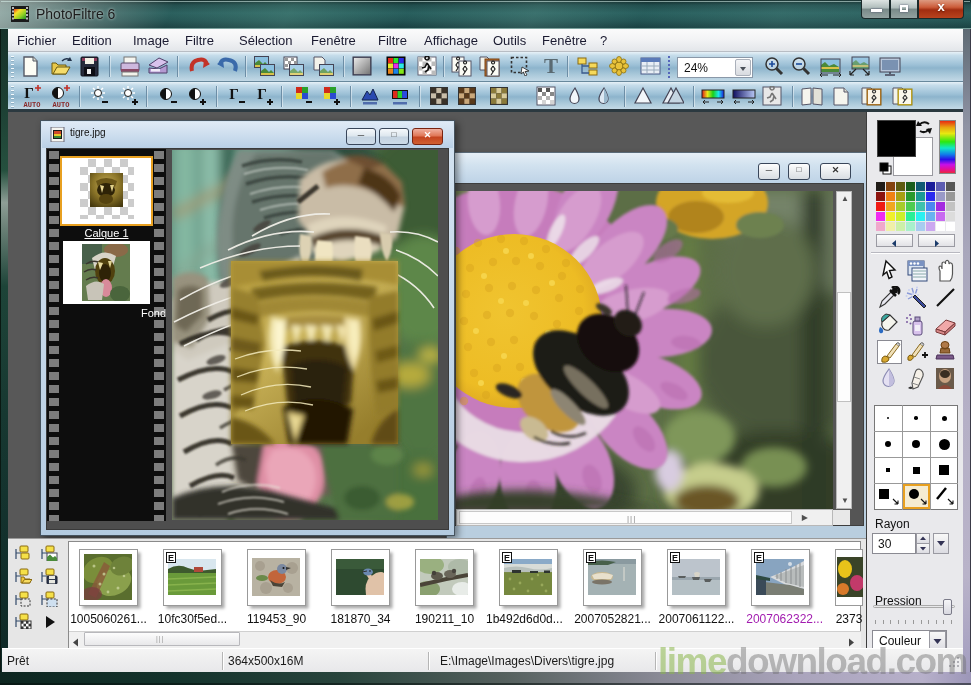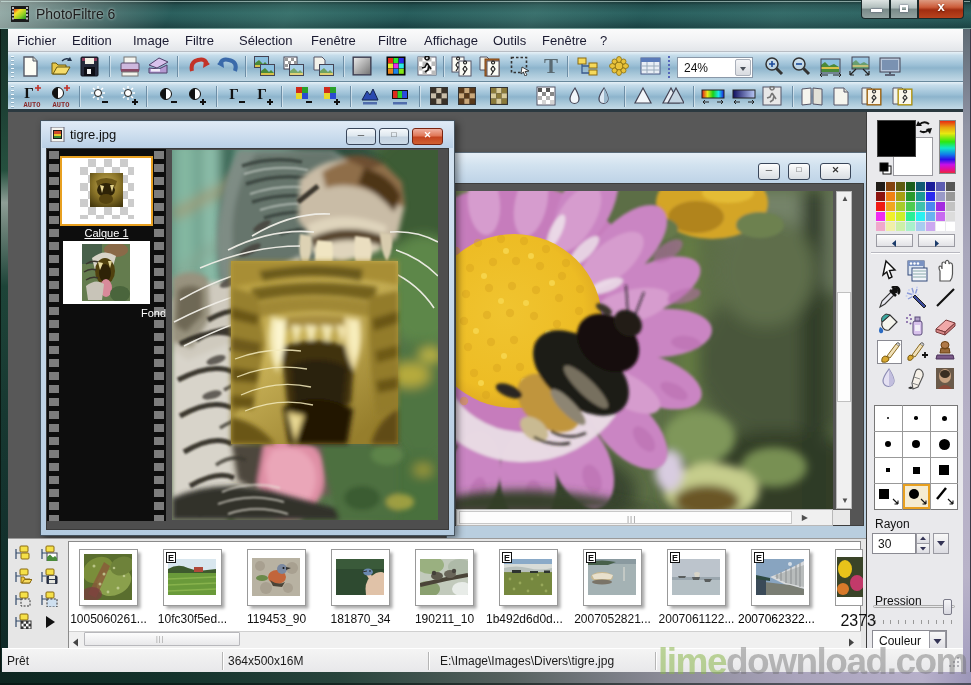--- a/index.html
+++ b/index.html
@@ -46,21 +46,21 @@
 
 #fwin{left:446px;top:152px;width:423px;height:388px;background:#b9cedf;border:1px solid #5a6a78;box-shadow:2px 3px 6px rgba(0,0,0,.4)}
 #fwin .ftitle{position:absolute;left:1px;top:0;right:1px;height:30px;background:linear-gradient(180deg,#e6eff7 0%,#d2e2ef 40%,#bed3e6 100%)}
 #fwin .fclient{position:absolute;left:4px;top:30px;right:4px;bottom:13px;background:#555;border:1px solid #3e3e3e}
 #fimg{position:absolute;left:9px;top:38px;width:377px;height:318px}
 #fvsb{position:absolute;right:16px;top:38px;width:16px;height:318px;background:#f0f0f0;border:1px solid #b8b8b8}
 #fhsb{position:absolute;left:9px;bottom:13px;width:377px;height:17px;background:#f0f0f0;border:1px solid #b8b8b8}
 .sbarrow{position:absolute;font-size:8px;color:#505050;line-height:8px}
 #twin{left:40px;top:120px;width:415px;height:416px;background:linear-gradient(180deg,#d5e4f2,#b4cbe0);border:1px solid #46535e;box-shadow:3px 3px 7px rgba(0,0,0,.45)}
 #twin .ttitle{position:absolute;left:1px;top:1px;right:1px;height:26px;background:linear-gradient(180deg,#dfeaf6 0%,#cfdfef 45%,#b9d0e6 100%)}
-#twin .tictext{position:absolute;left:29px;top:6px;font-size:13px;color:#101010}
+#twin .tictext{position:absolute;left:29px;top:6px;font-size:10px;color:#101010}
 #twin .tclient{position:absolute;left:5px;top:27px;right:5px;bottom:5px;background:#4e4e4e;border:1px solid #3a3a3a}
 .cbtn{position:absolute;height:17px;border-radius:3px;border:1px solid #39465a}
 .cbtn .g{position:absolute;left:0;right:0;top:1px;text-align:center;font-size:9px;font-weight:bold;color:#333}
 #film{position:absolute;left:6px;top:28px;width:119px;height:372px;background:#0d0d0d}
 .sprk{position:absolute;top:0;width:10px;height:372px;background:repeating-linear-gradient(180deg,#0d0d0d 0,#0d0d0d 2px,#7d7d7d 2px,#7d7d7d 10px,#0d0d0d 10px,#0d0d0d 13px)}
 #timg{position:absolute;left:131px;top:29px;width:266px;height:370px}
 
 #rpanel{left:866px;top:112px;width:97px;height:536px;background:#e9e9ec;border-left:1px solid #3c3c3c}
 
 #browser{left:8px;top:538px;width:858px;height:110px;background:#e6e6e6;border-top:1px solid #9a9a9a}
@@ -1506,29 +1506,29 @@
         <path d="M48 2 L48 30 L30 26 L14 18 Q30 12 48 2 Z" fill="#d8dadc"></path>
         <path d="M48 6 L18 17 L30 24 L48 28 Z" fill="#b8bcbc"></path>
         <g stroke="#8a8e90" stroke-width="1">
           <path d="M44 4 L44 28 M40 6 L40 26 M35 8 L35 25 M30 10 L30 24 M25 13 L25 22 M21 15 L21 20"></path>
         </g>
         <path d="M0 22 L34 26 L48 30 L48 36 L0 36 Z" fill="#7a7e74"></path>
         <path d="M0 18 L10 20 L10 36 L0 36 Z" fill="#3a4a58"></path>
         <path d="M0 16 L14 19 L14 22 L0 20 Z" fill="#2e4a42"></path>
       </svg></div>
     <div style="position:absolute;left:746px;top:13px;width:10px;height:11px;background:#fff;border:1px solid #111;font-size:9px;font-weight:bold;color:#111;text-align:center;line-height:11px">E</div>
-    <div style="position:absolute;left:730px;top:73px;width:85px;text-align:left;font-size:12px;color:#000000;white-space:nowrap;overflow:hidden">2007062322...</div>
+    <div style="position:absolute;left:730px;top:73px;width:85px;text-align:right;font-size:12px;color:#a21caf;white-space:nowrap;overflow:hidden">2007062322...</div>
     <div style="position:absolute;left:827px;top:10px;width:28px;height:57px;background:#fff;border:1px solid #999;"></div>
     <div style="position:absolute;left:829px;top:18px;width:26px;height:40px"><svg width="26" height="40">
         <rect width="26" height="40" fill="#3a4428"></rect>
         <ellipse cx="8" cy="12" rx="7" ry="9" fill="#e8c21a"></ellipse>
         <ellipse cx="20" cy="26" rx="7" ry="8" fill="#c23a6a"></ellipse>
         <ellipse cx="6" cy="32" rx="6" ry="6" fill="#d87a2a"></ellipse>
       </svg></div>
-    <div style="position:absolute;left:814px;top:73px;width:54px;text-align:right;font-size:16px;color:#111;white-space:nowrap;overflow:hidden">2373</div>
+    <div style="position:absolute;left:814px;top:73px;width:54px;text-align:center;font-size:12px;color:#111;white-space:nowrap;overflow:hidden">2373</div>
     <div style="position:absolute;left:61px;top:92px;width:792px;height:17px;background:#f0f0f0;border-top:1px solid #d0d0d0"></div>
     <div style="position:absolute;left:63px;top:95px;width:10px;height:11px"><svg width="10" height="11">
         <path d="M7 1.5 L2 5.5 L7 9.5 Z" fill="#444"></path>
       </svg></div>
     <div style="position:absolute;left:76px;top:93px;width:156px;height:14px;background:linear-gradient(180deg,#fdfdfd,#e8e8ea);border:1px solid #b8b8bc;border-radius:1px"></div>
     <div style="position:absolute;left:148px;top:97px;width:14px;height:6px;color:#999;font-size:7px;letter-spacing:1px;line-height:6px">|||</div>
     <div style="position:absolute;left:838px;top:95px;width:10px;height:11px"><svg width="10" height="11">
         <path d="M3 1.5 L8 5.5 L3 9.5 Z" fill="#444"></path>
       </svg></div>
   </div>

